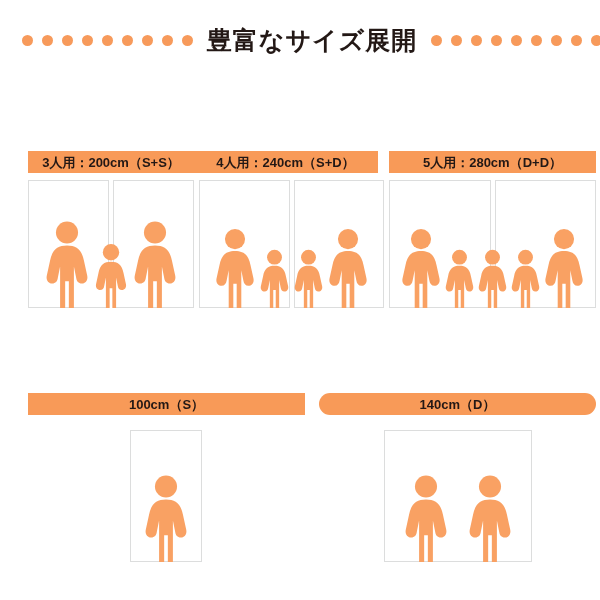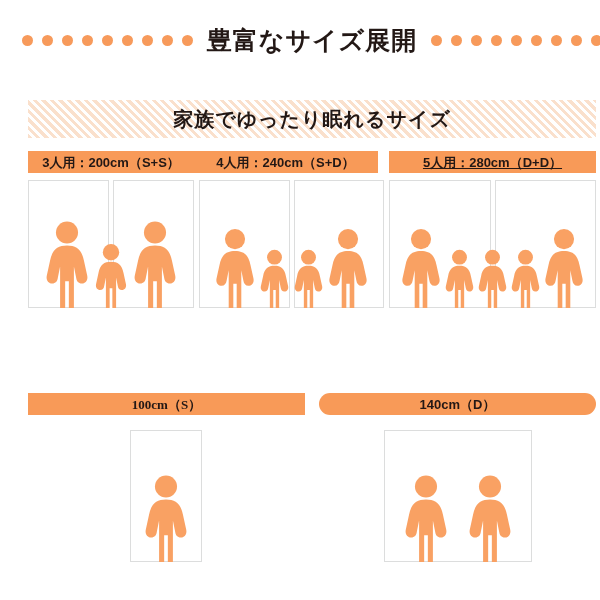--- a/index.html
+++ b/index.html
@@ -157,31 +157,28 @@
         <span class="dot" style="background: rgb(247, 154, 91);"></span>
         <span class="dot" style="background: rgb(247, 154, 91);"></span>
         <span class="dot" style="background: rgb(247, 154, 91);"></span>
         <span class="dot" style="background: rgb(247, 154, 91);"></span>
         <span class="dot" style="background: rgb(247, 154, 91);"></span>
         <span class="dot" style="background: rgb(247, 154, 91);"></span>
         <span class="dot" style="background: rgb(247, 154, 91);"></span>
       </div>
   </div>
 
-  <div class="band" style="top:100px;">
-    <span class="band-text">家族でゆったり眠れるサイズ</span>
-  </div>
 
   <div class="bar" style="left:16px;  top:151px; width:166px;text-align:right;">
     <span class="bar-text">3人用：200cm（S+S）</span>
   </div>
   <div class="bar" style="left:181px; top:151px; width:185px;">
     <span class="bar-text">4人用：240cm（S+D）</span>
   </div>
-  <div class="bar" style="left:377px; top:151px; width:207px;text-decoration:underline;">
+  <div class="bar" style="left:377px; top:151px; width:207px;">
     <span class="bar-text">5人用：280cm（D+D）</span>
   </div>
 
   <div class="grp-wrap" id="grp-200" style="position:absolute;left:16px;top:180px;width:166px;height:128px;">
     <div class="panel-group" style="left:0;top:0;width:166px;height:128px;">
         <div class="panel" style="width: 81px; height: 128px;"></div>
         <div class="panel" style="width: 81px; height: 128px;"></div>
       </div>
     <div class="figures" style="gap: 4px; padding-bottom: 16px;">
         <div class="person" style="width: 46px; height: 94px;">
@@ -271,21 +268,21 @@
         <div class="person" style="width: 42px; height: 86px;">
           <svg viewBox="0 0 100 190" preserveAspectRatio="xMidYMax meet" aria-hidden="true">
             <circle cx="50" cy="26" r="24" fill="#f9a163"></circle>
             <path d="M50 54 C 30 54 18 62 13 88 L 6 120 C 4 130 10 137 18 137 C 25 137 29 132 30 125 L 35 100 L 35 190 L 46 190 L 46 132 L 54 132 L 54 190 L 65 190 L 65 100 L 70 125 C 71 132 75 137 82 137 C 90 137 96 130 94 120 L 87 88 C 82 62 70 54 50 54 Z" fill="#f9a163"></path>
           </svg>
         </div>
       </div>
   </div>
 
 
-  <div class="bar" style="left:16px;  top:393px; width:277px;font-family:Liberation Serif, serif;">
+  <div class="bar" style="left:16px;  top:393px; width:277px;">
     <span class="bar-text">100cm（S）</span>
   </div>
   <div class="bar" style="left:307px; top:393px; width:277px;border-radius:11px;">
     <span class="bar-text">140cm（D）</span>
   </div>
 
   <div class="grp-wrap" id="grp-100" style="position:absolute;left:118px;top:430px;width:72px;height:132px;">
     <div class="panel-group" style="left:0;top:0;width:72px;height:132px;">
         <div class="panel" style="width: 72px; height: 132px;"></div>
       </div>

